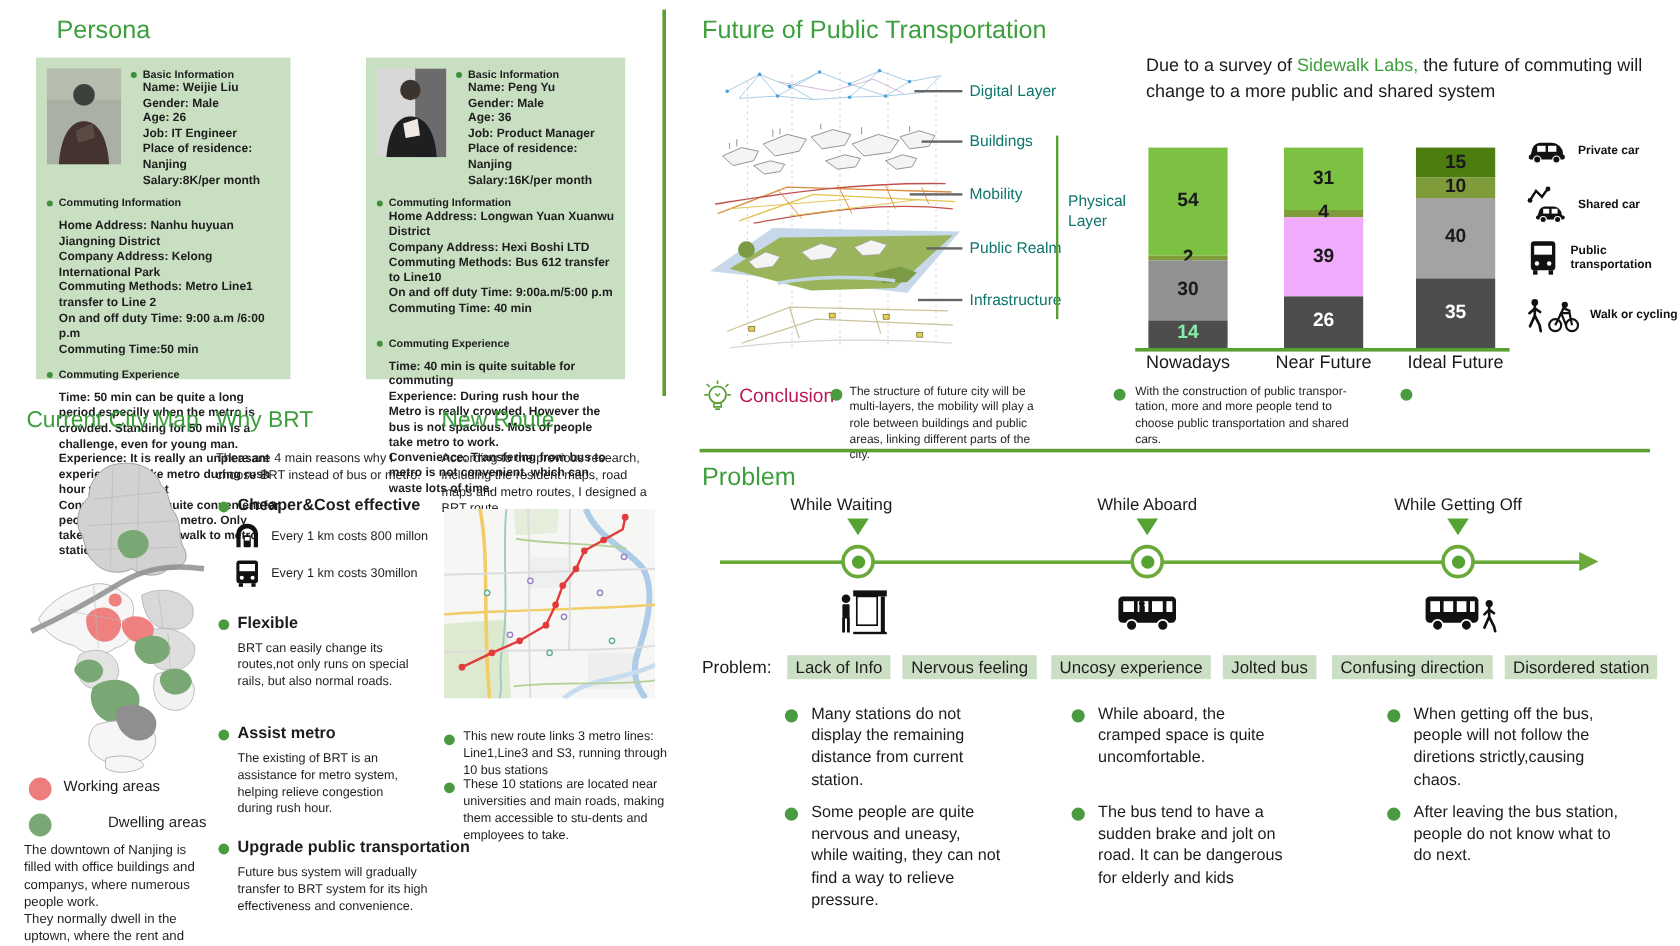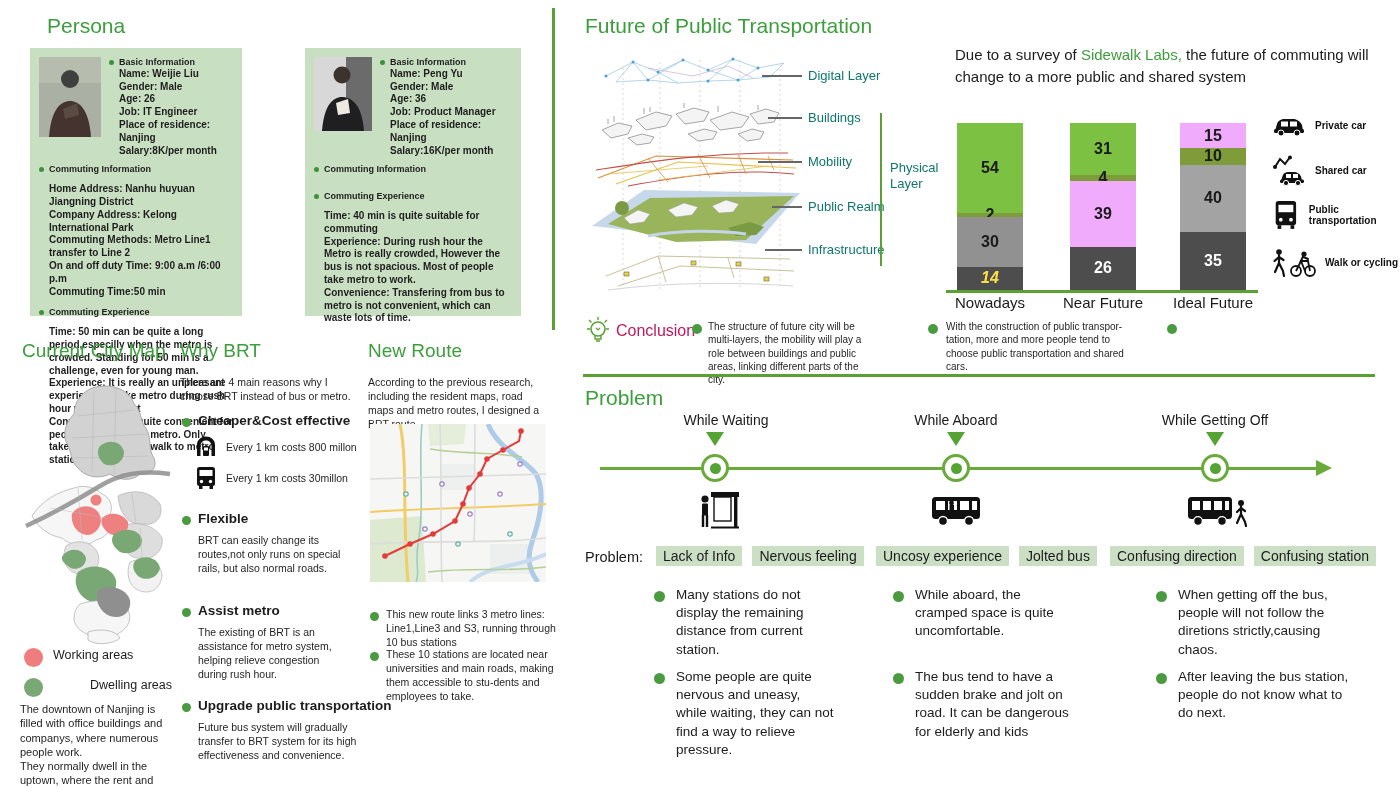--- a/index.html
+++ b/index.html
@@ -119,20 +119,25 @@
 Job: Product Manager
 Place of residence: Nanjing
 Salary:16K/per month</div>
       </div>
     </div>
     <div style="margin-top:7px;">
       <div class="sec-h">
           <span class="pdot"></span>
           <span>Commuting Information</span>
         </div>
+      <div class="lines indent">Home Address: Longwan Yuan Xuanwu District
+Company Address: Hexi Boshi LTD
+Commuting Methods: Bus 612 transfer to Line10
+On and off duty Time: 9:00a.m/5:00 p.m
+Commuting Time: 40 min</div>
     </div>
     <div style="margin-top:16px;">
       <div class="sec-h">
           <span class="pdot"></span>
           <span>Commuting Experience</span>
         </div>
       <div class="lines indent" style="margin-top:8px;">Time: 40 min is quite suitable for commuting
 Experience: During rush hour the Metro is really crowded, However the bus is not spacious. Most of people take metro to work.
 Convenience: Transfering from bus to metro is not convenient, which can waste lots of time.</div>
     </div>
@@ -228,30 +233,30 @@
   <div class="abs dlabel" style="left:808px;top:242px;">Infrastructure</div>
   <div class="abs vline" style="left:880px;top:113px;height:153px;width:2px;"></div>
   <div class="abs dlabel" style="left:890px;top:160px;width:60px;line-height:1.25;">Physical Layer</div>
 
   <div class="abs survey" style="left:955px;top:44px;width:445px;"><span>Due to a survey of </span><span class="hl">Sidewalk Labs,</span><span> the future of commuting will change to a more public and shared system</span></div>
 
   <div class="abs bar" style="left:957px;top:123px;">
       <div class="bar-seg" style="height: 54%; background: rgb(125, 193, 66); color: rgb(26, 26, 26);">54</div>
       <div class="bar-seg" style="height: 2%; background: rgb(126, 156, 58); color: rgb(26, 26, 26);">2</div>
       <div class="bar-seg" style="height: 30%; background: rgb(145, 145, 145); color: rgb(26, 26, 26);">30</div>
-      <div class="bar-seg" style="height: 14%; background: rgb(77, 77, 77); color: #fde047; font-style: italic;">14</div>
+      <div class="bar-seg" style="height: 14%; background: rgb(77, 77, 77); color: #86efac;">14</div>
     </div>
   <div class="abs bar" style="left:1070px;top:123px;">
       <div class="bar-seg" style="height: 31%; background: rgb(125, 193, 66); color: rgb(26, 26, 26);">31</div>
       <div class="bar-seg" style="height: 4%; background: rgb(126, 156, 58); color: rgb(26, 26, 26);">4</div>
       <div class="bar-seg" style="height: 39%; background: #f0abfc; color: rgb(26, 26, 26);">39</div>
       <div class="bar-seg" style="height: 26%; background: rgb(77, 77, 77); color: rgb(255, 255, 255);">26</div>
     </div>
   <div class="abs bar" style="left:1180px;top:123px;">
-      <div class="bar-seg" style="height: 15%; background: #f0abfc; color: rgb(26, 26, 26);">15</div>
+      <div class="bar-seg" style="height: 15%; background: #4d7c0f; color: rgb(26, 26, 26);">15</div>
       <div class="bar-seg" style="height: 10%; background: rgb(126, 156, 58); color: rgb(26, 26, 26);">10</div>
       <div class="bar-seg" style="height: 40%; background: #a3a3a3; color: rgb(26, 26, 26);">40</div>
       <div class="bar-seg" style="height: 35%; background: rgb(77, 77, 77); color: rgb(255, 255, 255);">35</div>
     </div>
   <div class="abs hline" style="left:946px;top:290px;width:312px;height:2.5px;background:#5aa032;"></div>
   <div class="abs cat" style="left:940px;top:294px;width:100px;">Nowadays</div>
   <div class="abs cat" style="left:1053px;top:294px;width:100px;">Near Future</div>
   <div class="abs cat" style="left:1163px;top:294px;width:100px;">Ideal Future</div>
 
   <div class="abs legend-item" style="left:1272px;top:115px;">
@@ -426,21 +431,21 @@
         <circle cx="140" cy="110" r="2.2"></circle>
     </g>
   </svg>
   <span class="abs gdot" style="left:370px;top:612px;width:9px;height:9px;"></span>
   <div class="abs tiny" style="left:386px;top:608px;width:178px;">This new route links 3 metro lines: Line1,Line3 and S3, running through 10 bus stations</div>
   <span class="abs gdot" style="left:370px;top:652px;width:9px;height:9px;"></span>
   <div class="abs tiny" style="left:386px;top:648px;width:178px;">These 10 stations are located near universities and main roads, making them accessible to stu-dents and employees to take.</div>
 
   <div class="abs h1" style="left:585px;top:386px;">Problem</div>
 
-  <div class="abs stage" style="left:646px;top:412px;">While Waiting</div>
+  <div class="abs stage" style="left:621px;top:412px;">While Waiting</div>
   <div class="abs stage" style="left:876px;top:412px;">While Aboard</div>
   <div class="abs stage" style="left:1135px;top:412px;">While  Getting Off</div>
 
   <div class="abs tri" style="left:706px;top:432px;"></div>
   <div class="abs tri" style="left:947px;top:432px;"></div>
   <div class="abs tri" style="left:1206px;top:432px;"></div>
 
   <div class="abs tl-line" style="left:600px;top:467px;width:718px;"></div>
   <div class="abs arrowhead" style="left:1316px;top:460px;"></div>
   <div class="abs node" style="left:701px;top:454px;"></div>
@@ -480,21 +485,21 @@
   </svg>
 
   <div class="abs plabel" style="left:585px;top:549px;">Problem:</div>
   <div class="abs" style="left:656px;top:546px;">
     <span class="tag">Lack of Info</span><span class="tag">Nervous feeling</span>
   </div>
   <div class="abs" style="left:876px;top:546px;">
     <span class="tag">Uncosy experience</span><span class="tag">Jolted bus</span>
   </div>
   <div class="abs" style="left:1110px;top:546px;">
-    <span class="tag">Confusing direction</span><span class="tag">Confusing station</span>
+    <span class="tag">Confusing direction</span><span class="tag">Disordered station</span>
   </div>
 
   <span class="abs gdot" style="left:654px;top:591px;width:11px;height:11px;"></span>
   <div class="abs pb-txt" style="left:676px;top:586px;width:158px;">Many stations do not display the remaining distance from current station.</div>
   <span class="abs gdot" style="left:654px;top:673px;width:11px;height:11px;"></span>
   <div class="abs pb-txt" style="left:676px;top:668px;width:158px;">Some people are quite nervous and uneasy, while waiting, they can not find a way to relieve pressure.</div>
 
   <span class="abs gdot" style="left:893px;top:591px;width:11px;height:11px;"></span>
   <div class="abs pb-txt" style="left:915px;top:586px;width:158px;">While aboard, the cramped space is quite uncomfortable.</div>
   <span class="abs gdot" style="left:893px;top:673px;width:11px;height:11px;"></span>

